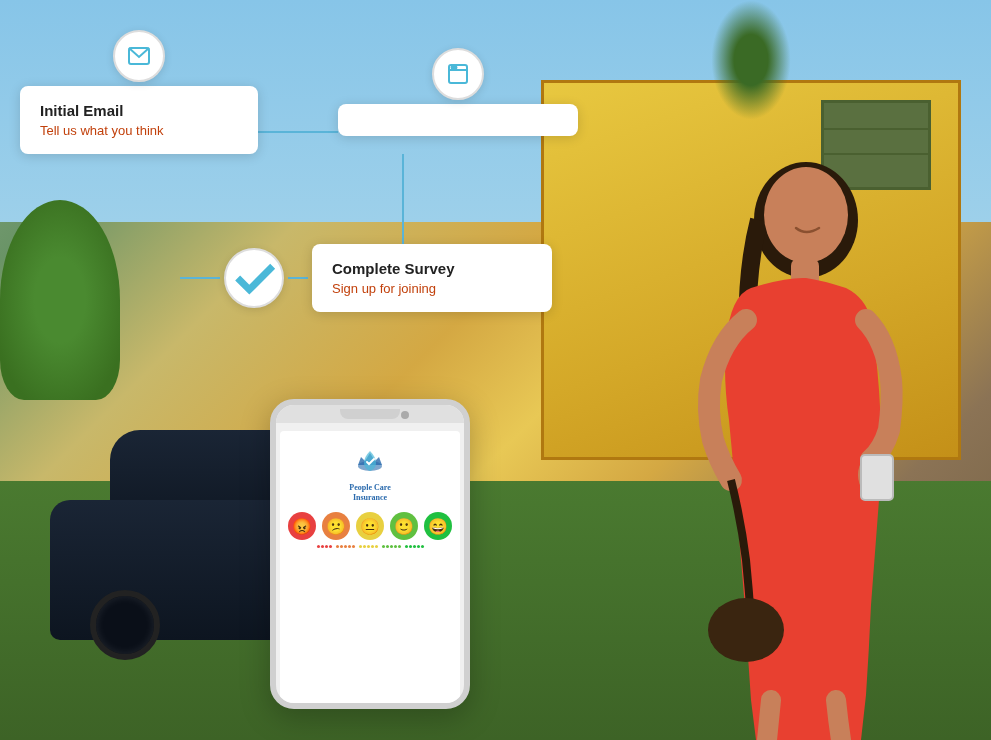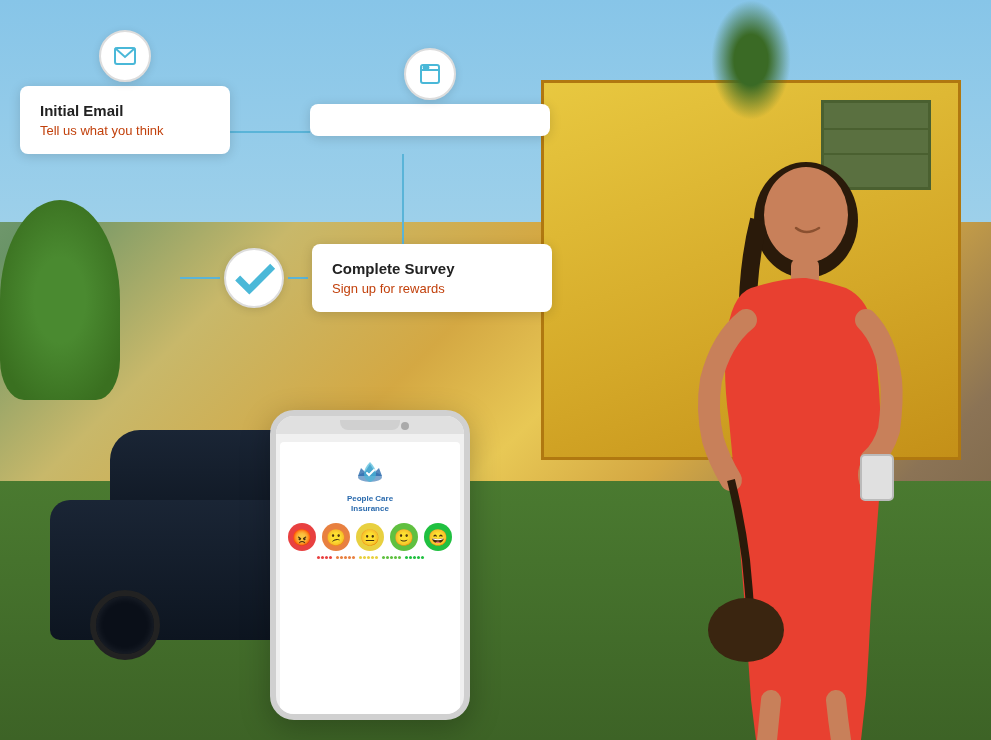--- a/index.html
+++ b/index.html
@@ -65,21 +65,21 @@
     }
 
     .icon-circle svg {
       width: 24px;
       height: 24px;
     }
 
     
     .card-email {
       margin-top: 30px;
-      width: 210px;
+      width: 238px;
     }
 
     .card-landing {
       margin-top: 30px;
       margin-left: 60px;
       width: 240px;
     }
 
     .card-survey {
       width: 240px;
@@ -98,30 +98,31 @@
       position: absolute;
       top: 50%;
       left: -80px;
       transform: translateY(-50%);
       box-shadow: 0 2px 8px rgba(0,0,0,0.12);
     }
 
     
     .phone-mockup {
       position: absolute;
-      bottom: 20px;
+      bottom: 31px;
       left: 270px;
       width: 200px;
       height: 310px;
       background: #f0f0f0;
       border-radius: 24px;
       border: 6px solid #d0d0d0;
       box-shadow: 0 8px 30px rgba(0,0,0,0.25);
       overflow: hidden;
       z-index: 20;
+      font-family: Liberation Serif, serif;
     }
 
     .phone-notch {
       width: 60px;
       height: 10px;
       background: #d0d0d0;
       border-radius: 0 0 8px 8px;
       margin: 0 auto 0;
       position: relative;
       z-index: 2;
@@ -416,21 +417,21 @@
     <div class="check-circle" style="position:relative; top:auto; left:auto; transform:none; flex-shrink:0;">
       <svg viewBox="0 0 24 24" fill="none" stroke="#4ab8d8" stroke-width="3" xmlns="http://www.w3.org/2000/svg">
         <polyline points="5,12 10,17 20,7"></polyline>
       </svg>
     </div>
 
     <div style="width:20px; height:2px; background:#5ab4d8;"></div>
 
     <div class="flow-card card-survey">
       <div class="flow-card-title">Complete Survey</div>
-      <div class="flow-card-subtitle">Sign up for rewards</div>
+      <div class="flow-card-subtitle">Sign up for joining</div>
     </div>
   </div>
 
 </div>
 
 <div class="phone-mockup">
   <div style="position:relative; background:#e0e0e0; height:18px; display:flex; align-items:center; justify-content:center; border-radius:16px 16px 0 0;">
     <div class="phone-notch"></div>
     <div class="phone-camera"></div>
   </div>

